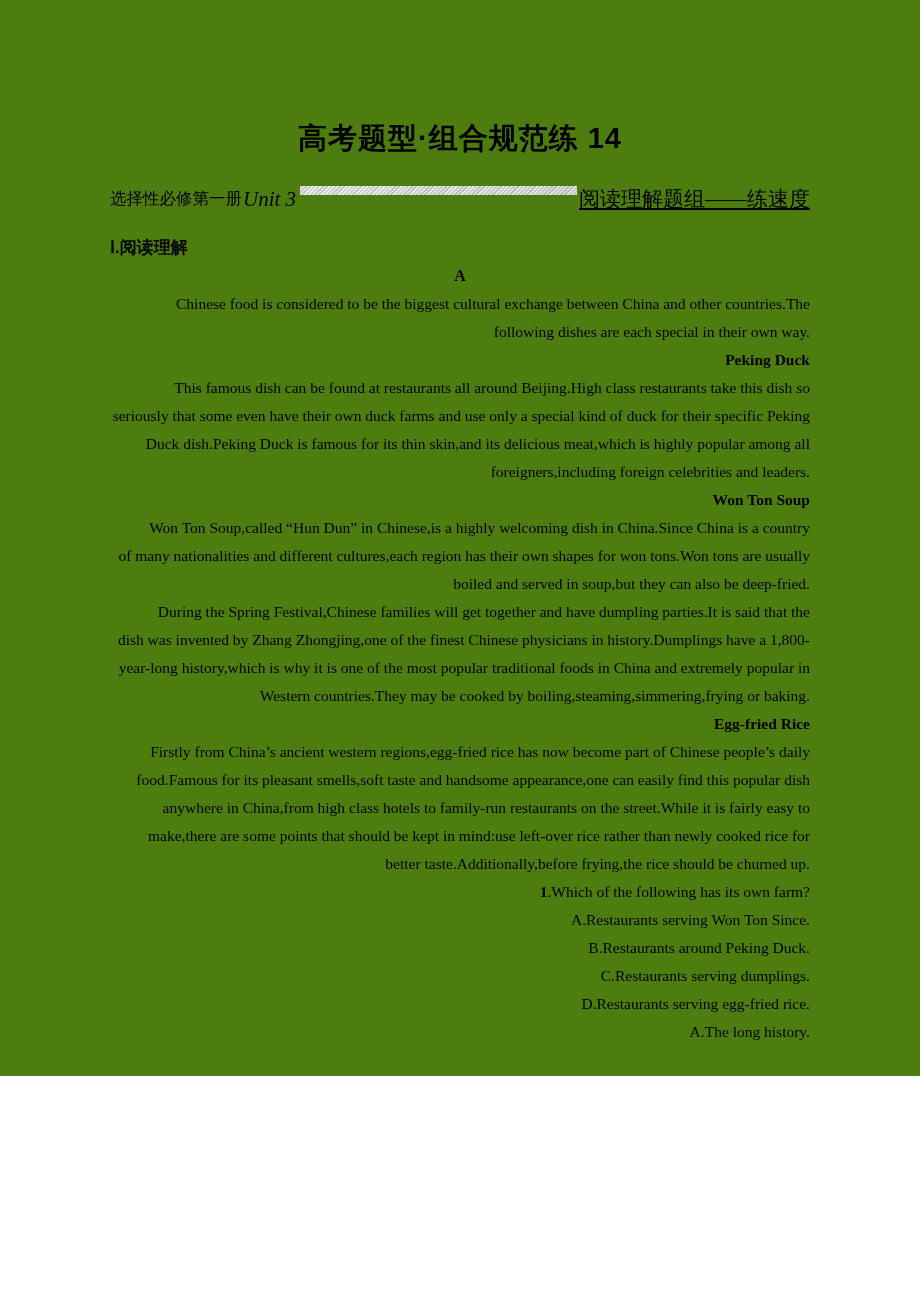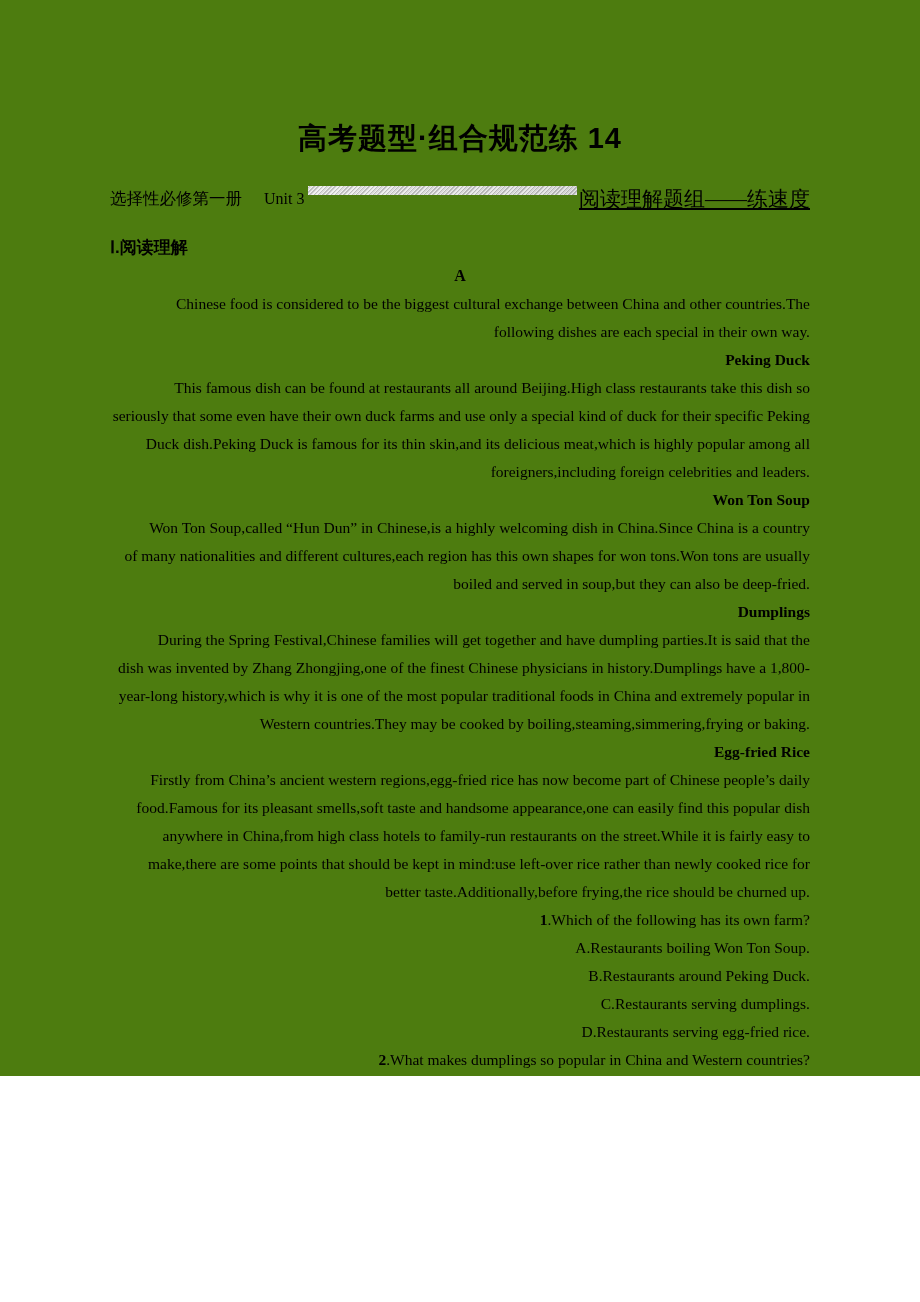--- a/index.html
+++ b/index.html
@@ -35,22 +35,23 @@
     display: flex;
     align-items: flex-start;
     margin-top: 28px;
     line-height: 26px;
     white-space: nowrap;
   }
   .book-label {
     font-size: 16.5px;
   }
   .unit-label {
-    font-size: 16px;
-    margin-left: 22px;
+    font-size: 21px;
+    margin-left: 1px;
+    font-style: italic;
   }
   .divider-bar {
     flex: 1 1 auto;
     height: 9px;
     margin: 0 2px 5px 4px;
     background:
       repeating-linear-gradient(135deg,
         rgba(255,255,255,0.55) 0 1px,
         rgba(150,150,150,0.45) 1px 2px,
         rgba(220,220,220,0.6) 2px 3px),
@@ -125,33 +126,31 @@
     <div class="part-heading">Ⅰ.阅读理解</div>
 
     <div class="passage-label">A</div>
 
     <p class="para indent">Chinese food is considered to be the biggest cultural exchange between China and other countries.The following dishes are each special in their own way.</p>
 
     <p class="para head">Peking Duck</p>
     <p class="para indent">This famous dish can be found at restaurants all around Beijing.High class restaurants take this dish so seriously that some even have their own duck farms and use only a special kind of duck for their specific Peking Duck dish.Peking Duck is famous for its thin skin,and its delicious meat,which is highly popular among all foreigners,including foreign celebrities and leaders.</p>
 
     <p class="para head">Won Ton Soup</p>
-    <p class="para indent">Won Ton Soup,called “Hun Dun” in Chinese,is a highly welcoming dish in China.Since China is a country of many nationalities and different cultures,each region has this own shapes for won tons.Won tons are usually boiled and served in soup,but they can also be deep-fried.</p>
+    <p class="para indent">Won Ton Soup,called “Hun Dun” in Chinese,is a highly welcoming dish in China.Since China is a country of many nationalities and different cultures,each region has their own shapes for won tons.Won tons are usually boiled and served in soup,but they can also be deep-fried.</p>
 
-    <p class="para head">Dumplings</p>
     <p class="para indent">During the Spring Festival,Chinese families will get together and have dumpling parties.It is said that the dish was invented by Zhang Zhongjing,one of the finest Chinese physicians in history.Dumplings have a 1,800-year-long history,which is why it is one of the most popular traditional foods in China and extremely popular in Western countries.They may be cooked by boiling,steaming,simmering,frying or baking.</p>
 
     <p class="para head">Egg-fried Rice</p>
     <p class="para indent">Firstly from China’s ancient western regions,egg-fried rice has now become part of Chinese people’s daily food.Famous for its pleasant smells,soft taste and handsome appearance,one can easily find this popular dish anywhere in China,from high class hotels to family-run restaurants on the street.While it is fairly easy to make,there are some points that should be kept in mind:use left-over rice rather than newly cooked rice for better taste.Additionally,before frying,the rice should be churned up.</p>
 
     <p class="para"><span class="q-num">1</span><span>.Which of the following has its own farm?</span></p>
-    <p class="para">A.Restaurants boiling Won Ton Soup.</p>
+    <p class="para">A.Restaurants serving Won Ton Since.</p>
     <p class="para">B.Restaurants around Peking Duck.</p>
     <p class="para">C.Restaurants serving dumplings.</p>
     <p class="para">D.Restaurants serving egg-fried rice.</p>
 
-    <p class="para"><span class="q-num">2</span><span>.What makes dumplings so popular in China and Western countries?</span></p>
     <p class="para">A.The long history.</p>
 
   </div>
 
   <div class="page-number">1</div>
 </div>
 
 </body></html>

